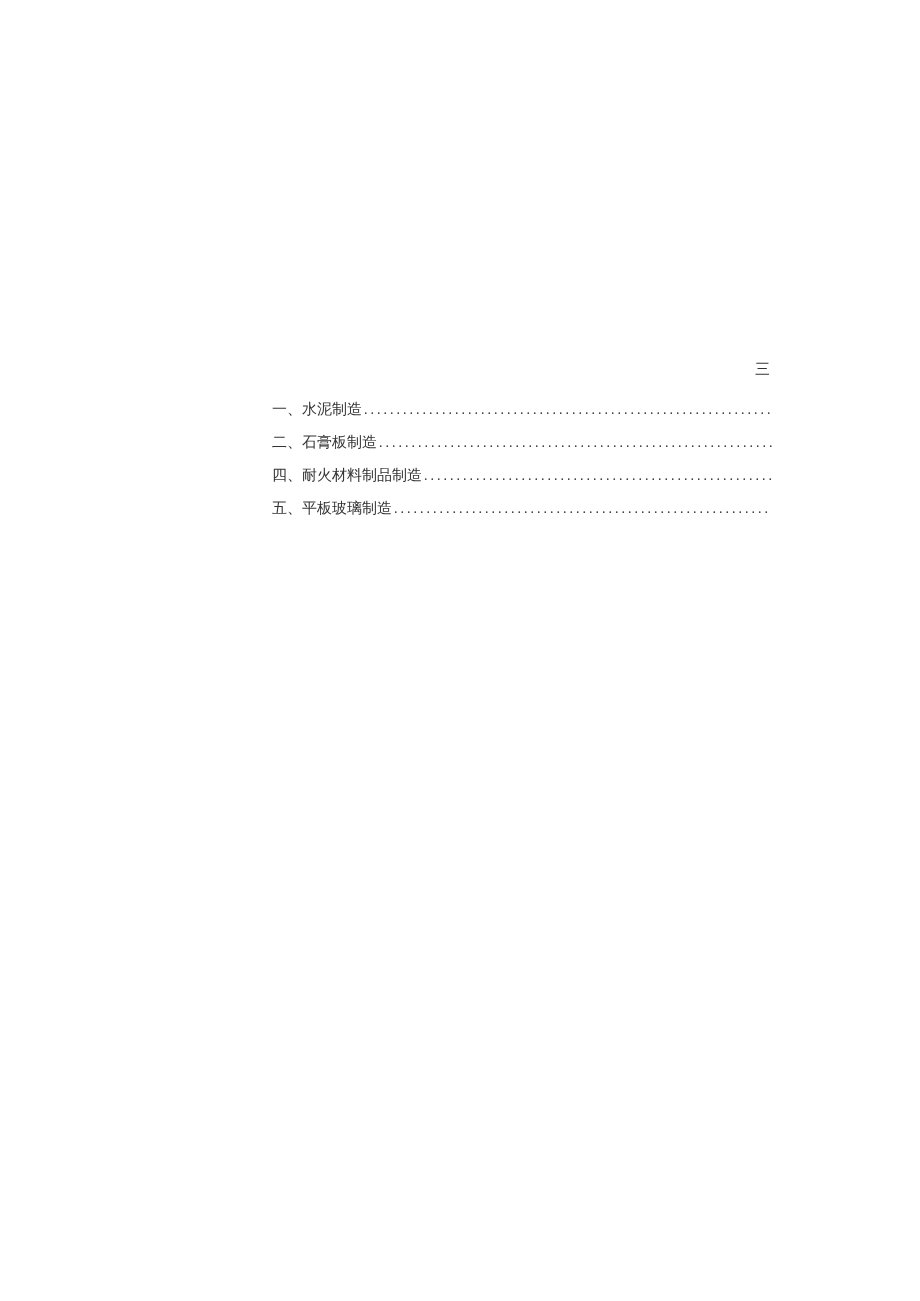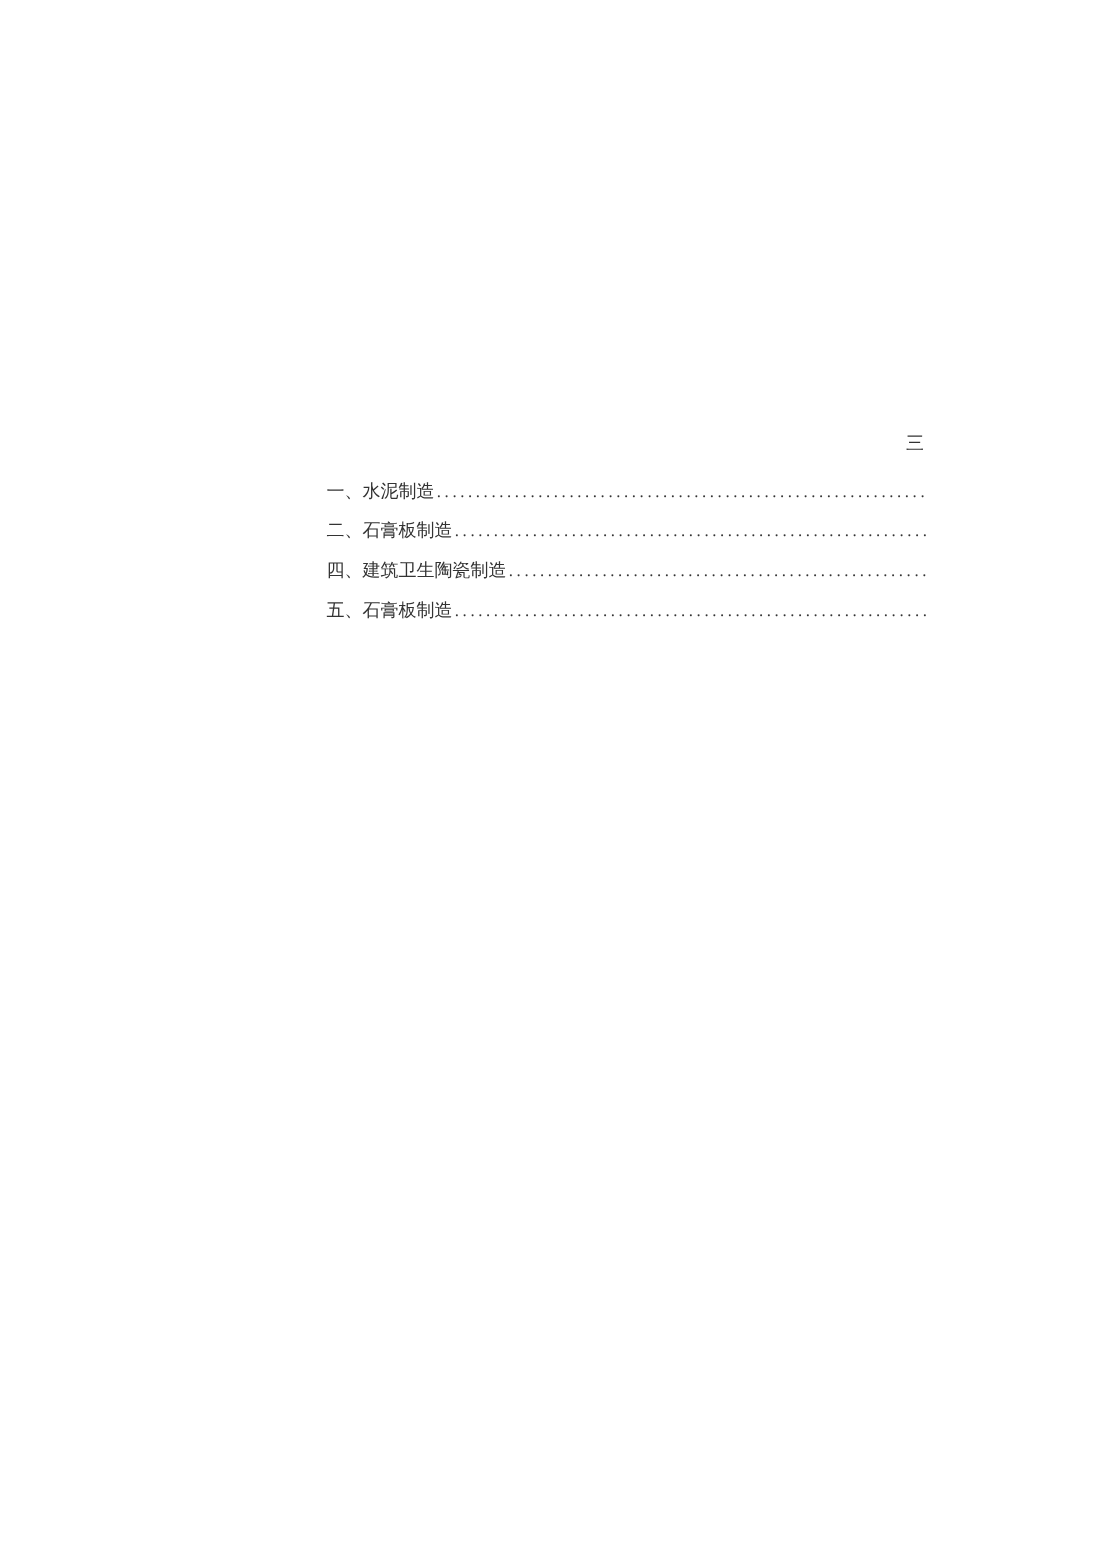--- a/index.html
+++ b/index.html
@@ -59,20 +59,20 @@
 <div class="toc-container">
   <div class="toc-entry">
     <span class="toc-label">一、水泥制造</span>
     <span class="toc-dots"></span>
   </div>
   <div class="toc-entry">
     <span class="toc-label">二、石膏板制造</span>
     <span class="toc-dots"></span>
   </div>
   <div class="toc-entry">
-    <span class="toc-label">四、建筑卫生陶瓷制造</span>
+    <span class="toc-label">四、耐火材料制品制造</span>
     <span class="toc-dots"></span>
   </div>
   <div class="toc-entry">
-    <span class="toc-label">五、石膏板制造</span>
+    <span class="toc-label">五、平板玻璃制造</span>
     <span class="toc-dots"></span>
   </div>
 </div>
 
 </body></html>

